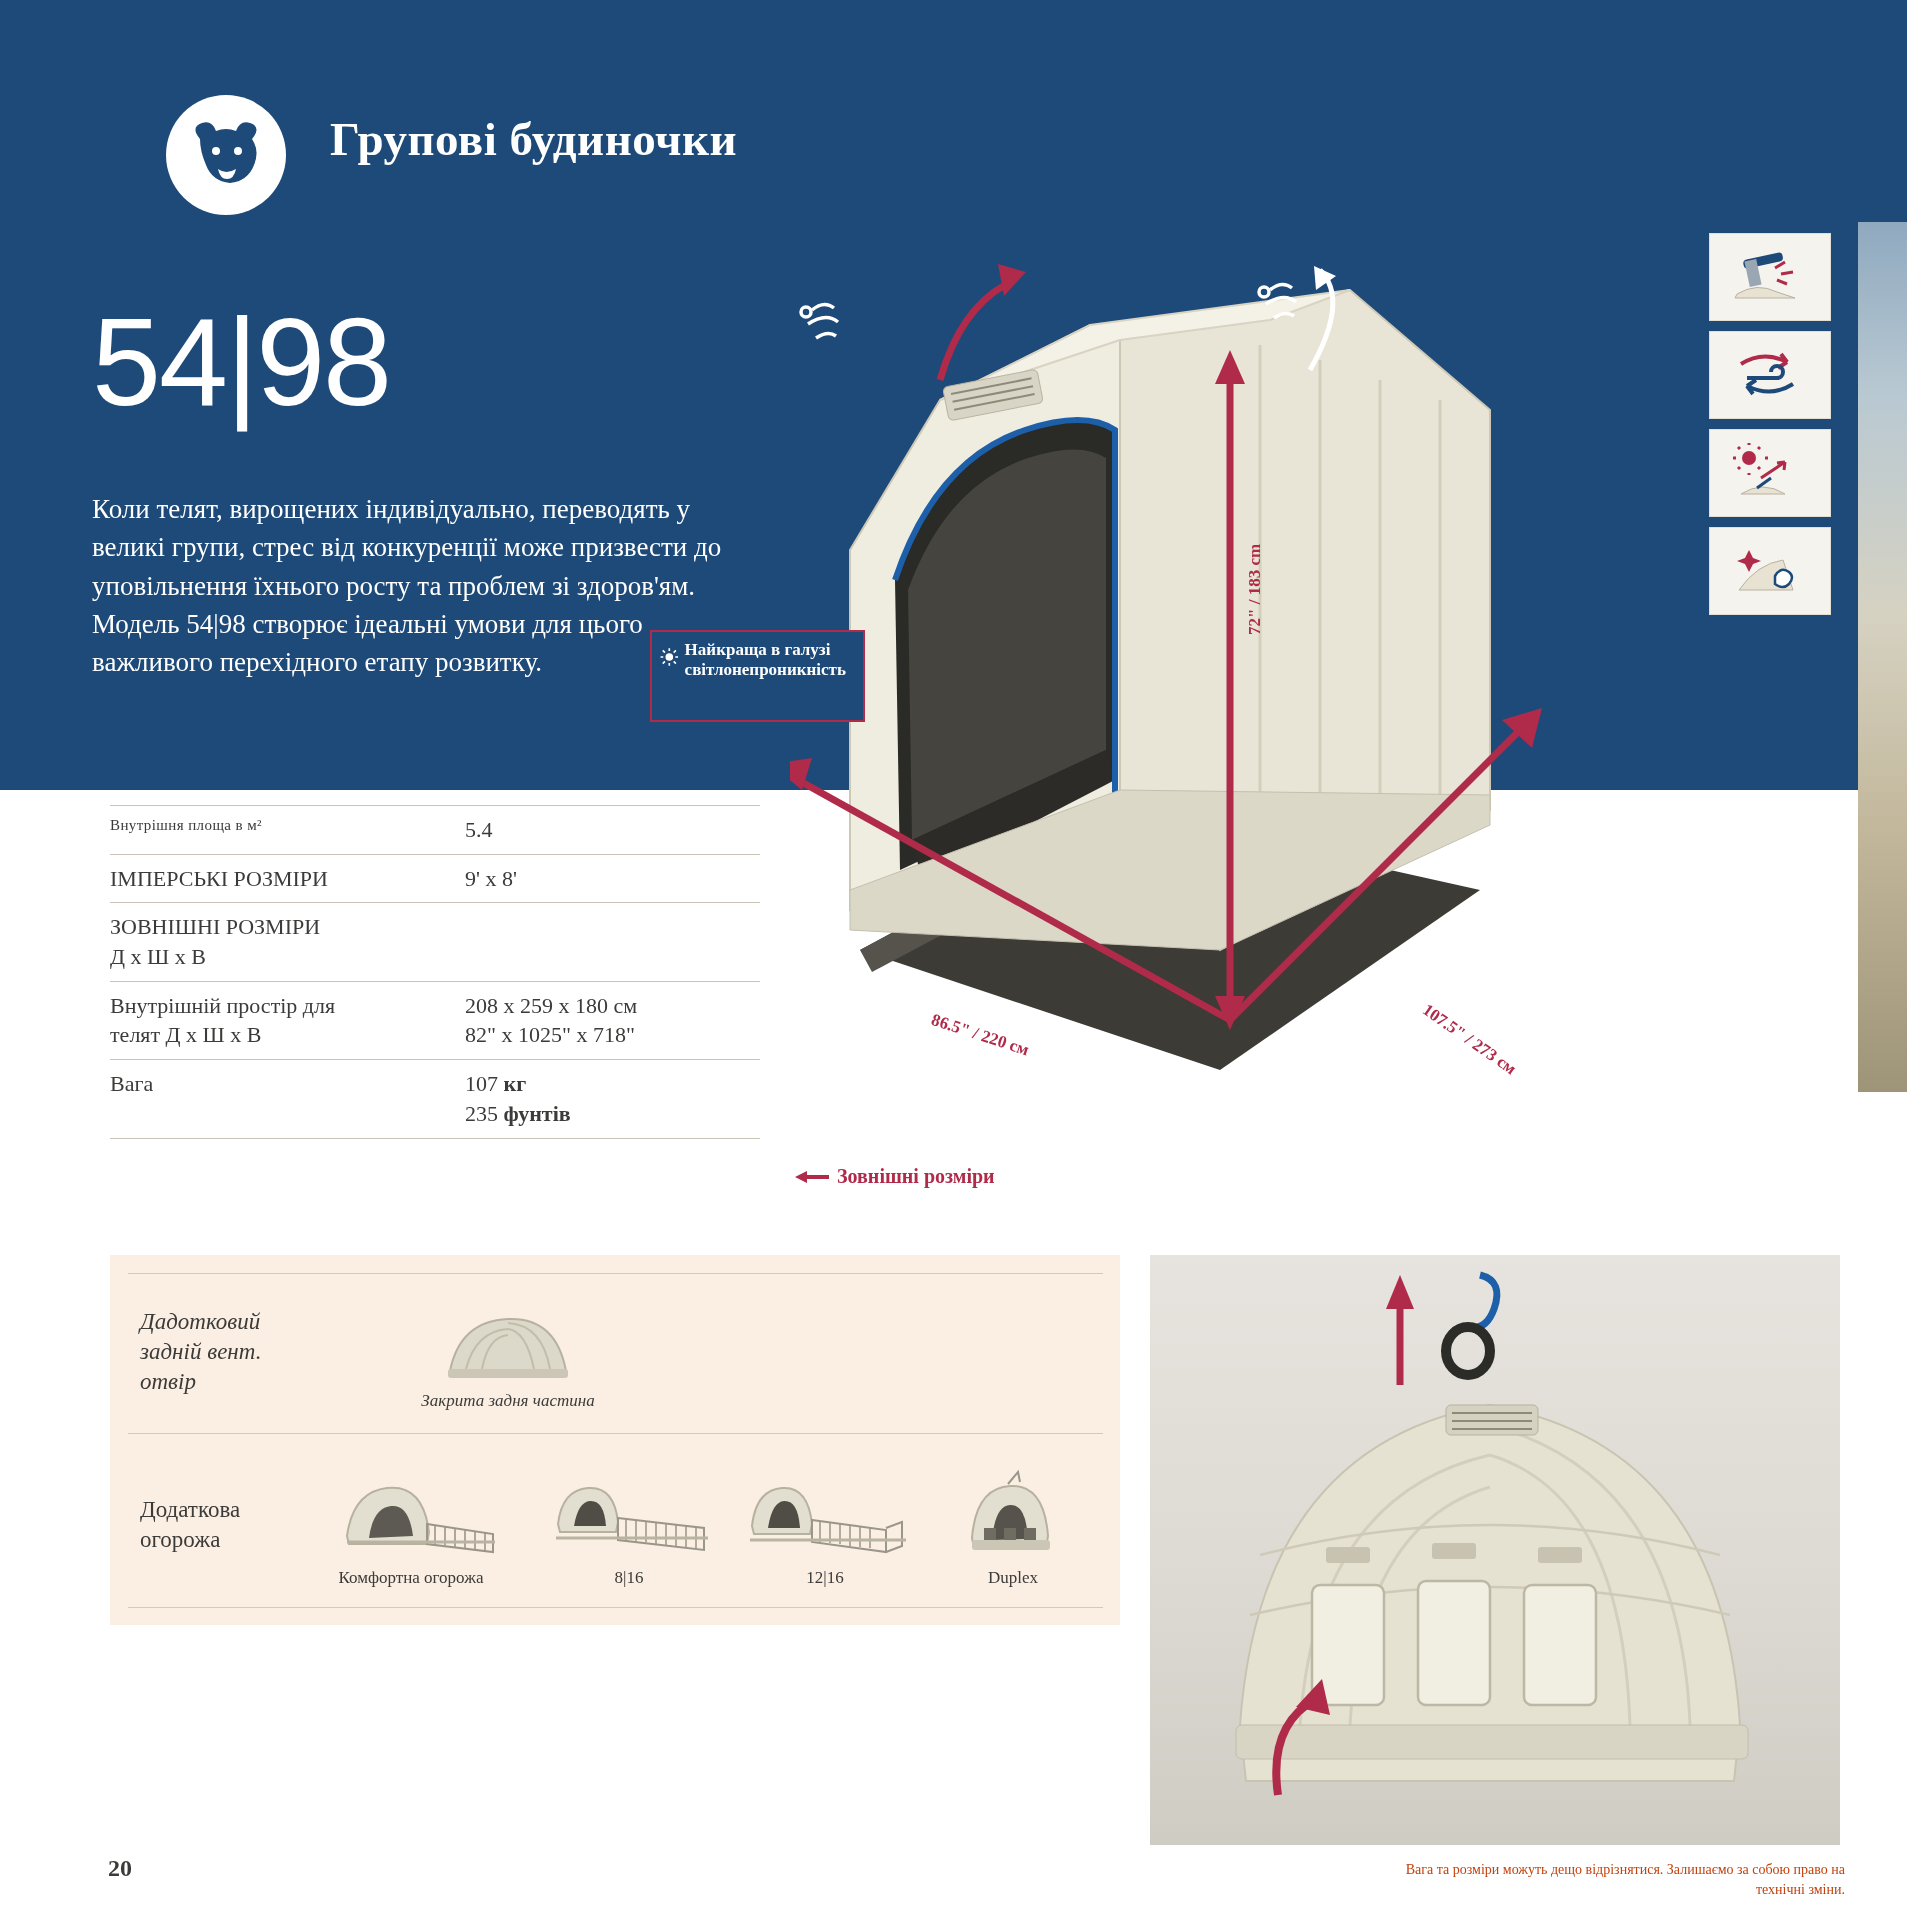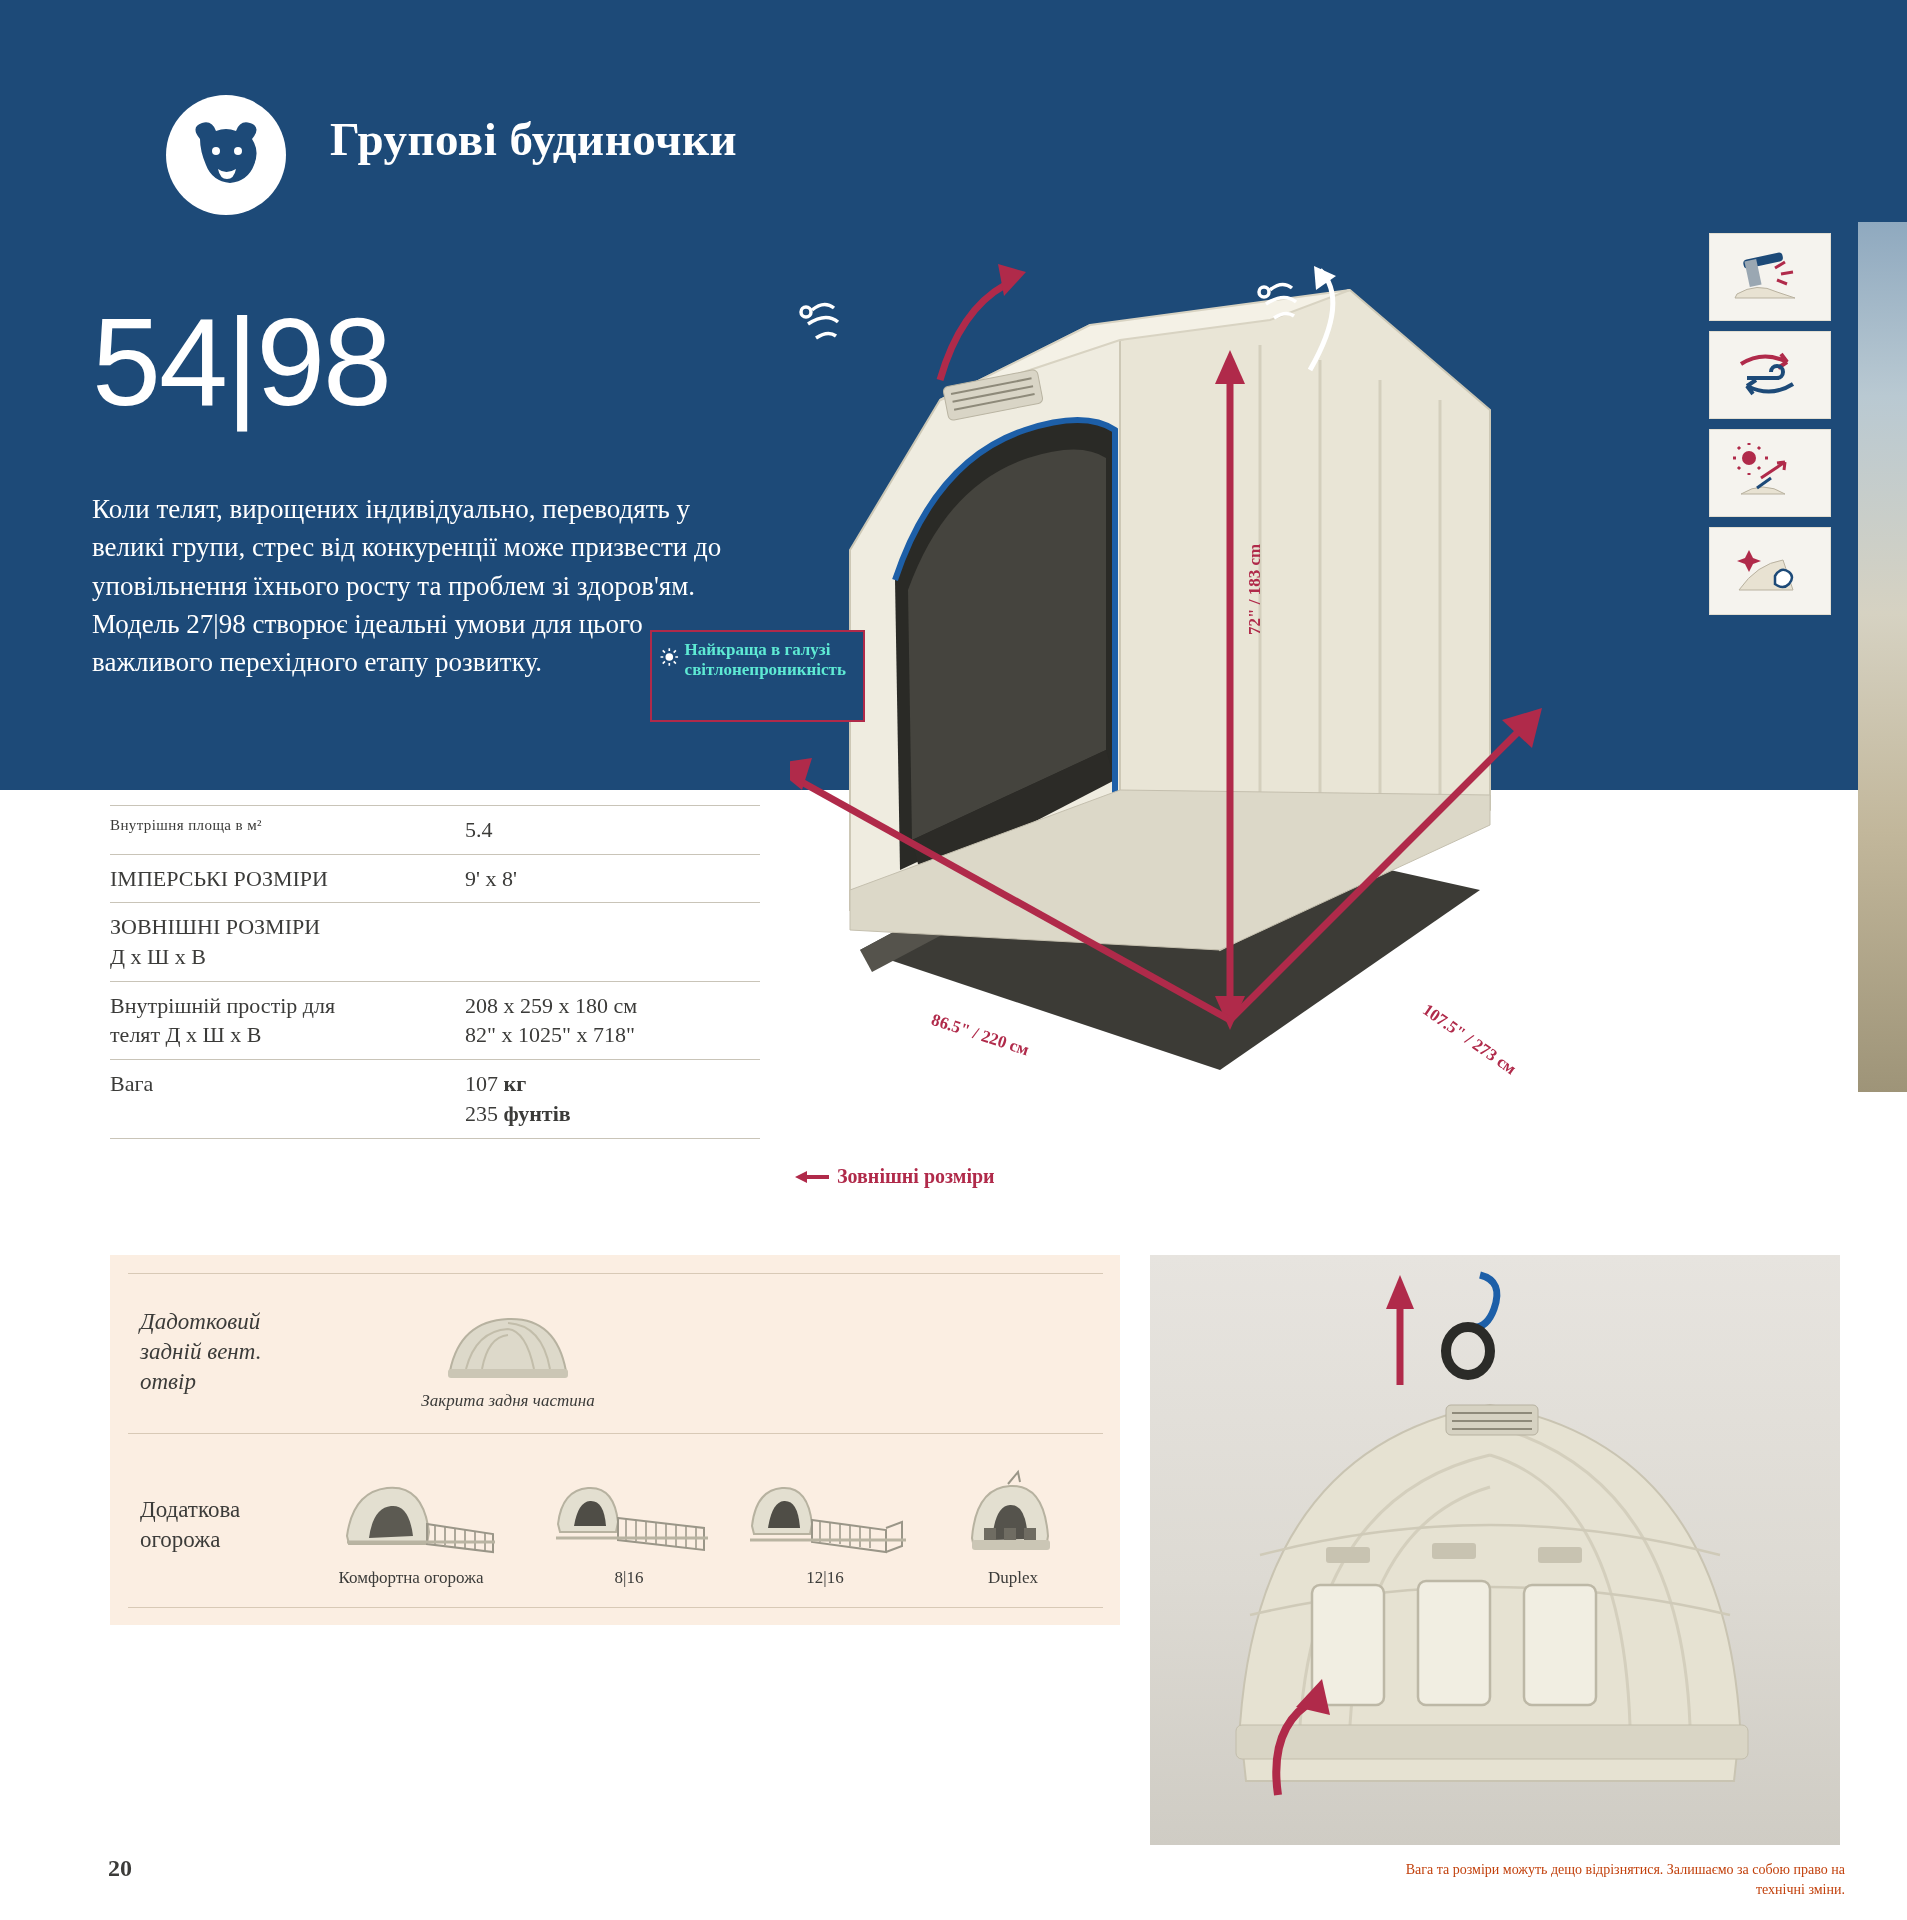--- a/index.html
+++ b/index.html
@@ -89,21 +89,21 @@
   }
 
   .badge-best {
     position:absolute; left:-140px; top:380px;
     width:215px; height:92px;
     background:#1d4a78; border:2px solid #b02a4a;
     display:flex; align-items:flex-start; gap:6px;
     padding:8px 8px;
   }
   .badge-best .txt {
-    color:#5eead4; font-size:17px; line-height:1.15;
+    color:#ffffff; font-size:17px; line-height:1.15;
     font-family:"Liberation Serif", serif; font-weight:bold;
   }
 
   .dim-label {
     position:absolute; color:#b02a4a; font-weight:bold;
     font-family:"Liberation Serif", serif; font-size:17px;
   }
   .dim-h { left:1245px; top:635px; transform:rotate(-90deg); transform-origin:left top; }
   .dim-w { left:935px; top:1010px; transform:rotate(18deg); transform-origin:left top; }
   .dim-d { left:1430px; top:1000px; transform:rotate(35deg); transform-origin:left top; }
@@ -176,21 +176,21 @@
     <path d="M38 60 q8 6 18 0 q-2 10 -9 10 q-7 0 -9 -10 z" fill="#ffffff"></path>
   </svg>
 </div>
 
 <div class="page-title">Групові будиночки</div>
 
 <div class="model-number">
   <span>54</span><span class="divider">|</span><span>98</span>
 </div>
 
-<div class="intro-text">Коли телят, вирощених індивідуально, переводять у великі групи, стрес від конкуренції може призвести до уповільнення їхнього росту та проблем зі здоров'ям. Модель 27|98 створює ідеальні умови для цього важливого перехідного етапу розвитку.</div>
+<div class="intro-text">Коли телят, вирощених індивідуально, переводять у великі групи, стрес від конкуренції може призвести до уповільнення їхнього росту та проблем зі здоров'ям. Модель 54|98 створює ідеальні умови для цього важливого перехідного етапу розвитку.</div>
 
 <div class="feature-icons">
   <div class="feature-box">
     <svg width="86" height="62" viewBox="0 0 86 62">
       <rect x="16" y="10" width="40" height="9" rx="4" fill="#1d4a78" transform="rotate(-12 36 14)"></rect>
       <rect x="20" y="14" width="12" height="26" fill="#9aa7b2" transform="rotate(-12 26 27)"></rect>
       <path d="M10 48 q20 -12 40 -2 l18 6 H8 z" fill="#e8e2d2" stroke="#b9b2a0"></path>
       <path d="M48 22 l10 -6 M54 28 l12 -2 M50 34 l10 4" stroke="#b02a4a" stroke-width="3" fill="none"></path>
     </svg>
   </div>

